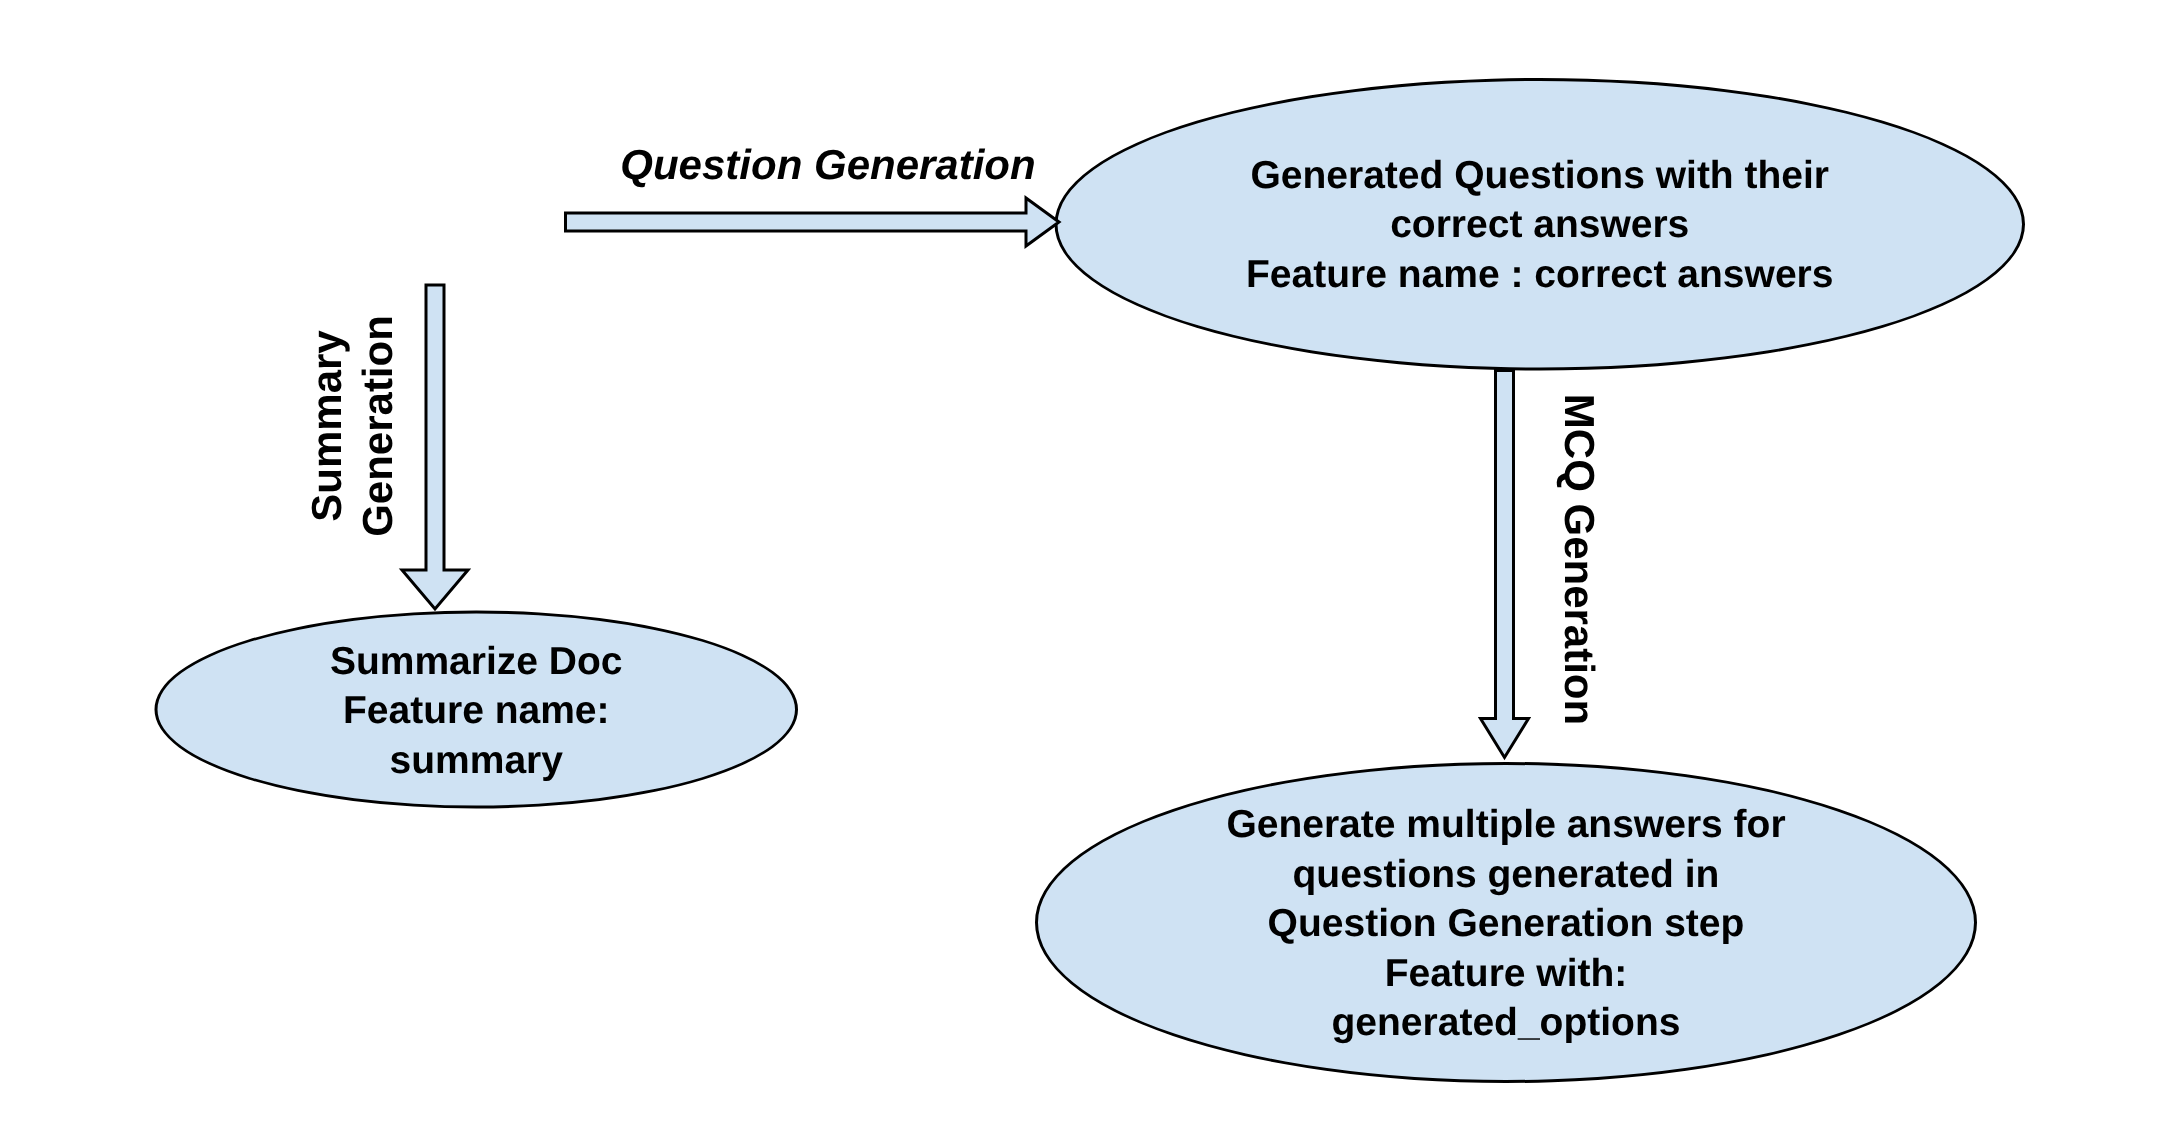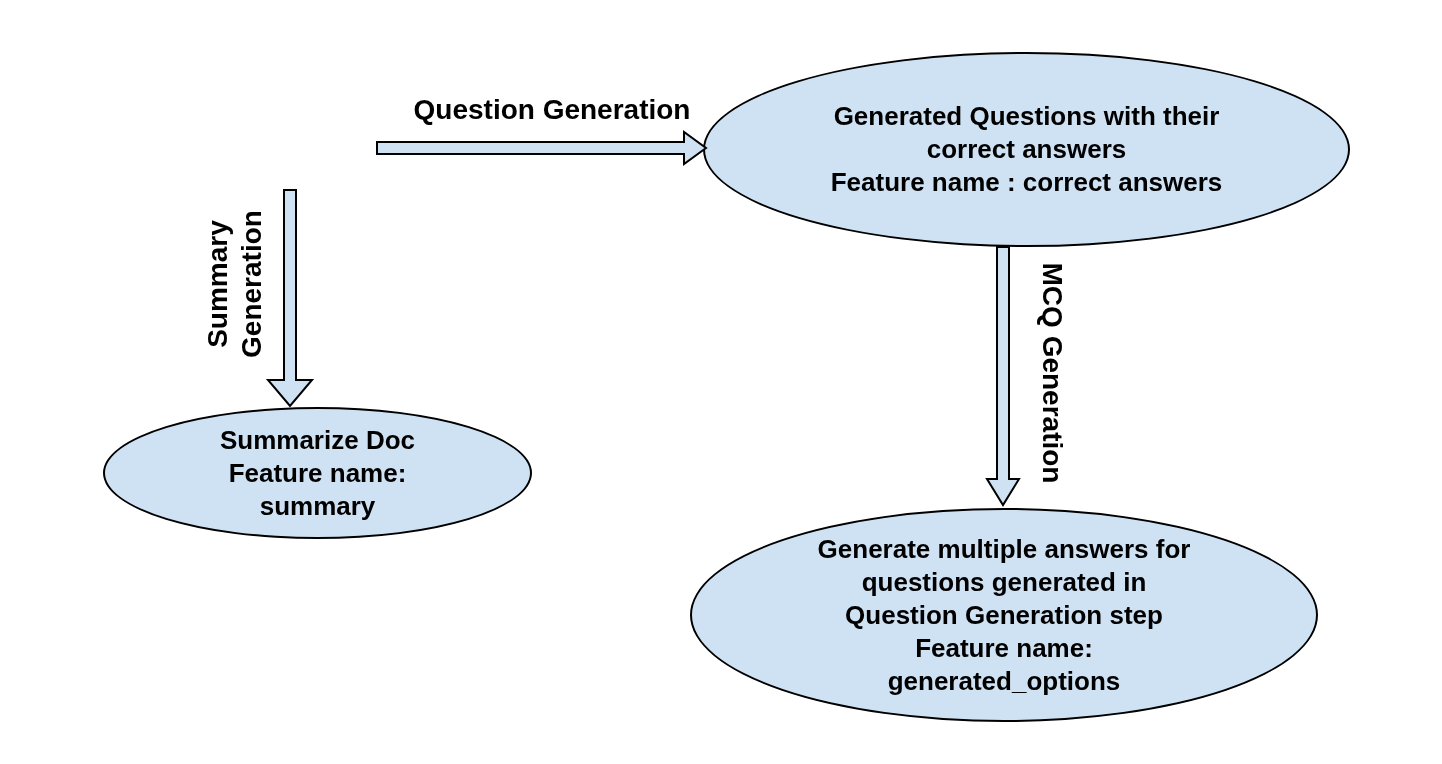--- a/index.html
+++ b/index.html
@@ -80,36 +80,36 @@
   <div class="node" style="left:103px; top:407px; width:429px; height:132px;align-items:center;">
     <div class="node-text">Summarize Doc
 Feature name:
 summary</div>
   </div>
 
   <div class="node" style="left:690px; top:508px; width:628px; height:214px;">
     <div class="node-text">Generate multiple answers for
 questions generated in
 Question Generation step
-Feature name:
+Feature with:
 generated_options</div>
   </div>
 
   <svg class="arrow" style="left:376px; top:129px;" width="332" height="38" viewBox="0 0 332 38">
     <polygon points="1,13 308,13 308,3 330,19 308,35 308,25 1,25"></polygon>
   </svg>
 
   <svg class="arrow" style="left:264px; top:190px;" width="52" height="218" viewBox="0 0 52 218">
     <polygon points="20,0 20,190 4,190 26,216 48,190 32,190 32,0"></polygon>
   </svg>
 
   <svg class="arrow" style="left:985px; top:247px;" width="36" height="260" viewBox="0 0 36 260">
     <polygon points="12,0 12,232 2,232 18,258 34,232 24,232 24,0"></polygon>
   </svg>
 
-  <div class="edge-label h-label" style="left:552px; top:110px;">Question Generation</div>
+  <div class="edge-label h-label" style="left:552px; top:110px;font-style:italic;">Question Generation</div>
 
   <div class="edge-label rot-ccw" style="left:235px; top:284px;">Summary
 Generation</div>
 
   <div class="edge-label rot-cw" style="left:1052px; top:373px;">MCQ Generation</div>
 
 </div>
 
 </body></html>

